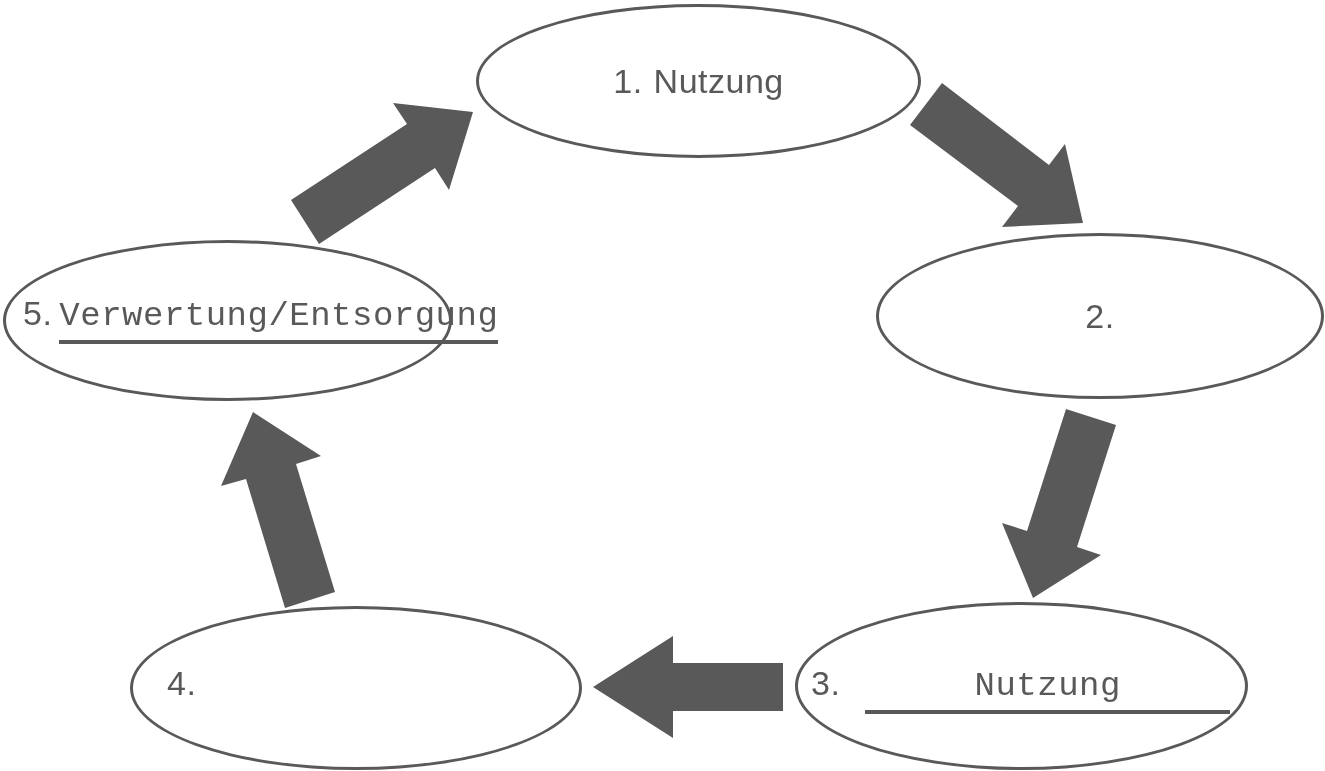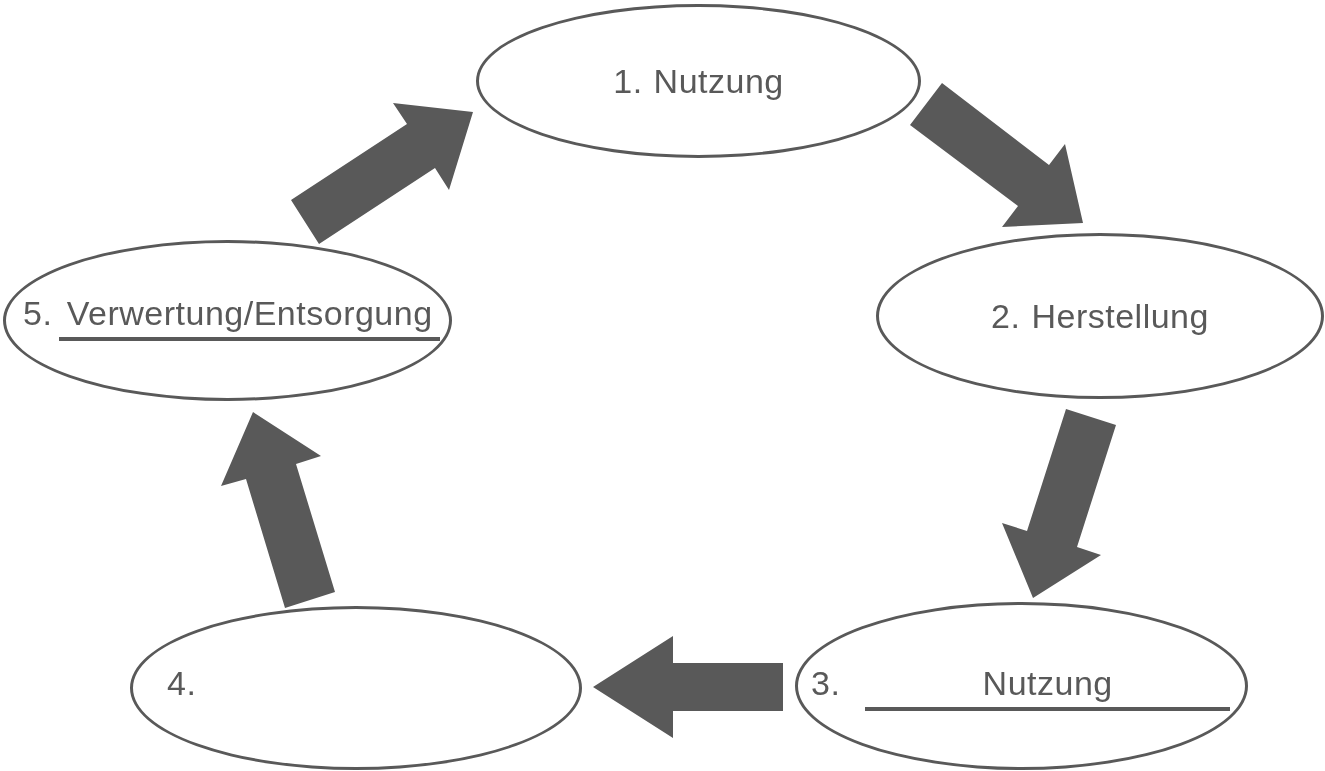--- a/index.html
+++ b/index.html
@@ -40,20 +40,21 @@
   }
   .n3 .fill-row{left:13px;right:15px;top:58px;}
   .n4 .fill-row{left:34px;right:35px;top:54px;}
   .n5 .fill-row{left:17px;right:9px;top:50px;}
 
   .blank{
     flex:1;
     text-align:center;
     border-bottom:4px solid #595959;
     padding-bottom:4px;
+    font-family:Liberation Mono, monospace;
   }
   .n3 .blank{margin-left:25px;}
   .n4 .blank{margin-left:17px;}
   .n5 .blank{margin-left:7px;}
 
   .arrows{
     position:absolute;left:0;top:0;
     pointer-events:none;
   }
 </style>
@@ -65,21 +66,20 @@
   <div class="node n1">
     <div class="center-row">
       <span>1.</span>
       <span>Nutzung</span>
     </div>
   </div>
 
   <div class="node n2">
     <div class="center-row">
       <span>2.</span>
-      <span>Herstellung</span>
     </div>
   </div>
 
   <div class="node n3">
     <div class="fill-row">
       <span>3.</span>
       <span class="blank"><span>Nutzung</span></span>
     </div>
   </div>
 

